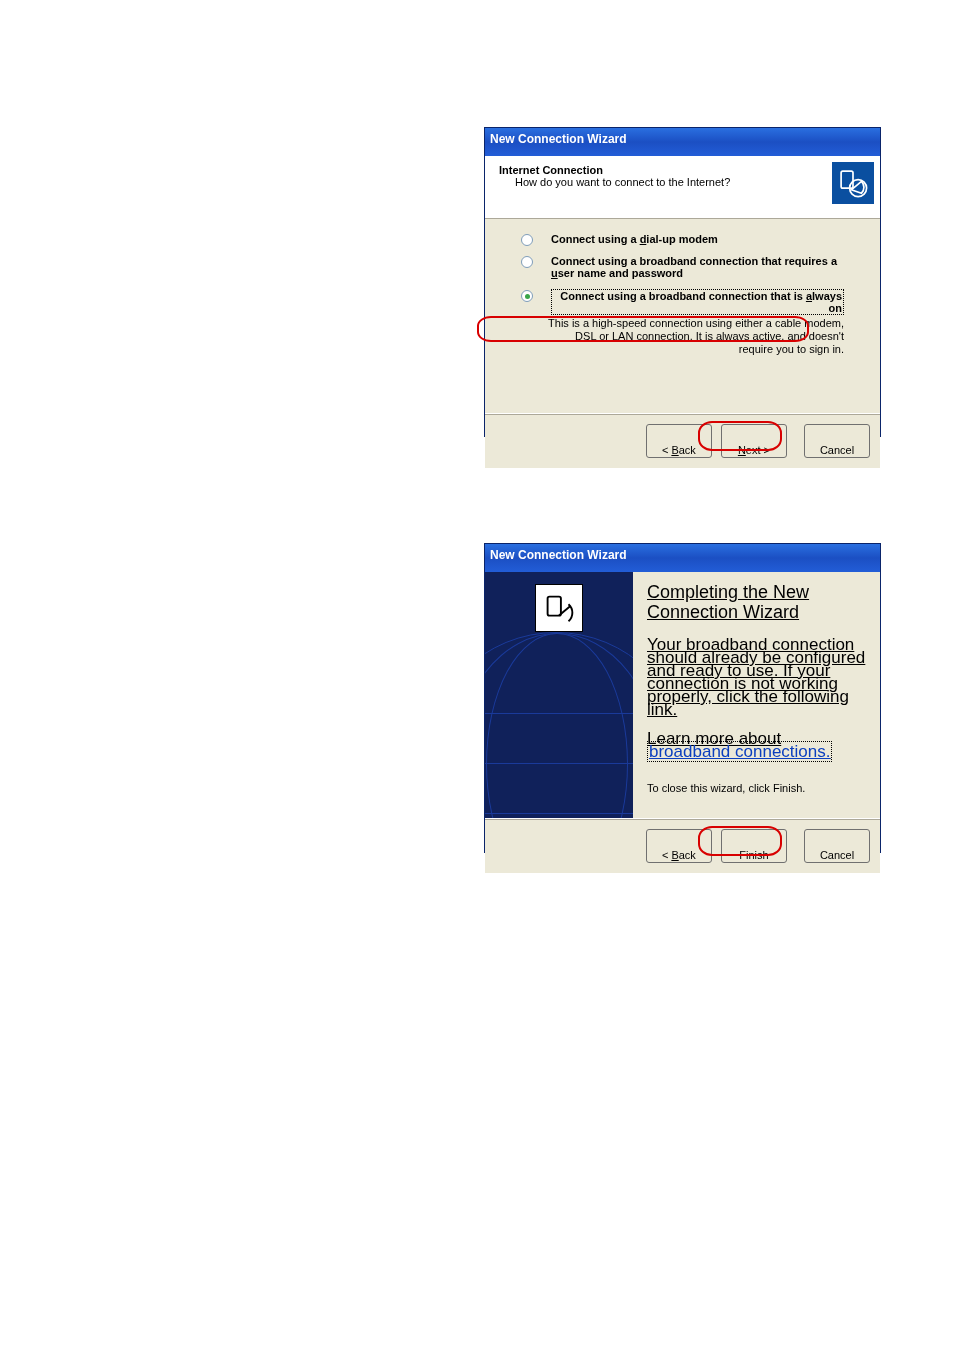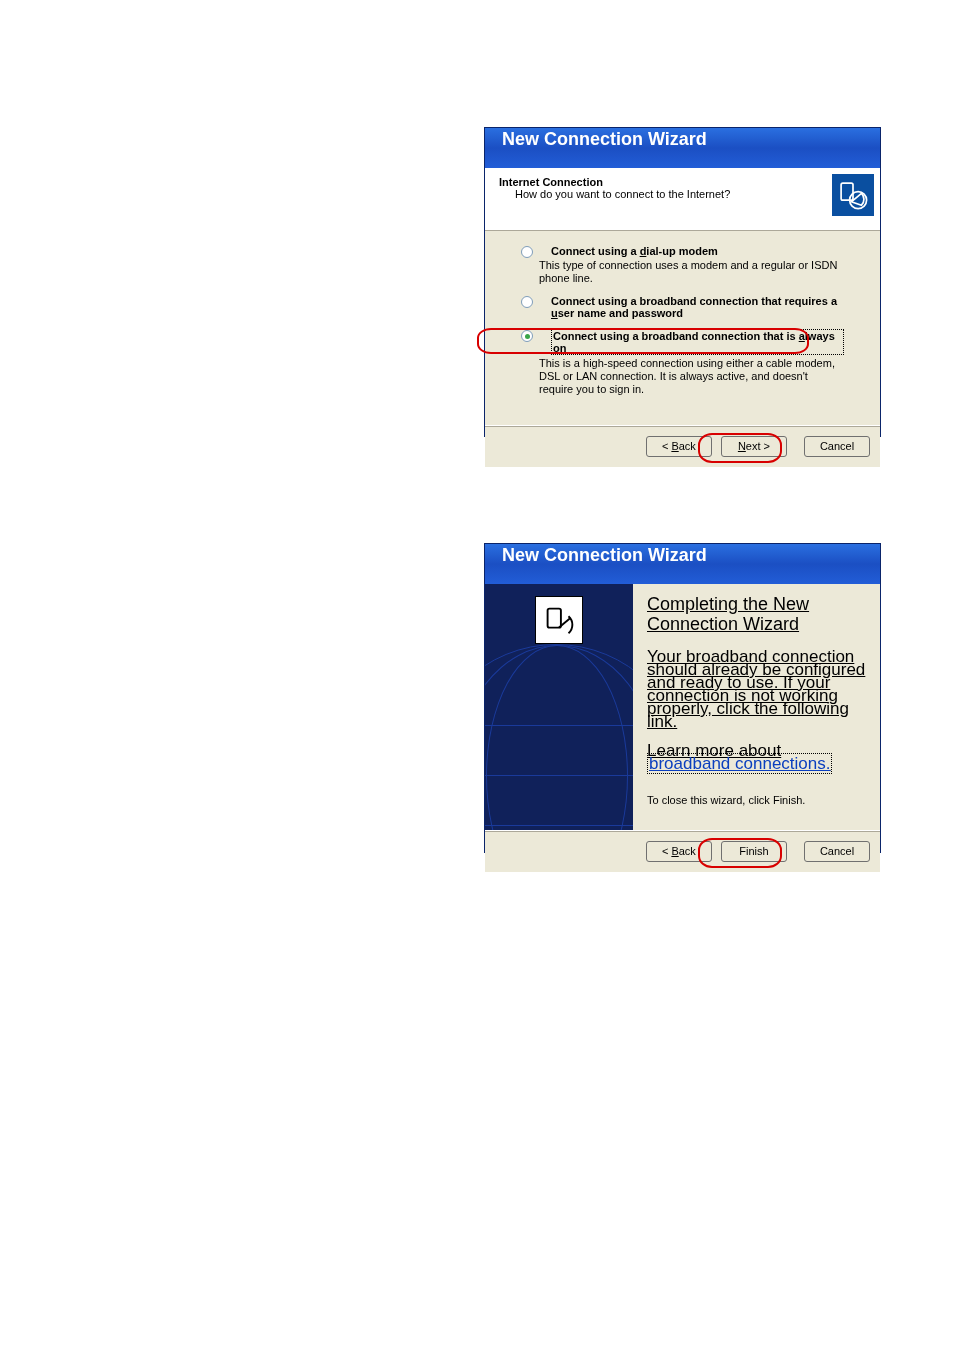--- a/index.html
+++ b/index.html
@@ -15,25 +15,25 @@
   }
   .dialog {
     position: absolute;
     border: 1px solid #0a246a;
     background: #ece9d8;
     box-sizing: border-box;
   }
   .titlebar {
     background: linear-gradient(to bottom, #2a6fe0 0%, #1b4fc3 50%, #225dd7 100%);
     color: #fff;
-    height: 40px;
+    height: 28px;
     line-height: 22px;
-    padding-left: 17px;
+    padding-left: 5px;
     font-weight: bold;
-    font-size: 18px;
+    font-size: 12px;
   }
   .header-strip {
     background: #ffffff;
     border-bottom: 1px solid #aca899;
     padding: 8px 10px 16px 14px;
     position: relative;
     min-height: 38px;
   }
   .header-strip .title {
     font-weight: bold;
@@ -112,21 +112,21 @@
     display: inline-block;
     min-width: 66px;
     height: 21px;
     line-height: 19px;
     background: #ece9d8;
     border: 1px solid #707070;
     border-radius: 3px;
     text-align: center;
     font-size: 11px;
     margin-left: 6px;
-    padding: 0 6px;
+    padding: 16px 6px;
     box-sizing: border-box;
   }
   .btn .ul { text-decoration: underline; }
   .red-oval-btn {
     position:absolute;
     border:2px solid #d80000;
     border-radius: 14px / 12px;
     pointer-events:none;
   }
 
@@ -216,31 +216,30 @@
     </div>
   </div>
 
   <div class="content" style="position:relative;height:170px;">
 
     <div class="opt">
       <span class="radio"></span>
       <span class="label">
         <span>Connect using a </span><span class="ul">d</span><span>ial-up modem</span>
       </span>
-      <div class="desc">This type of connection uses a modem and a regular or ISDN phone line.</div>
     </div>
 
     <div class="opt">
       <span class="radio"></span>
       <span class="label">
         <span>Connect using a broadband connection that requires a </span><span class="ul">u</span><span>ser name and password</span>
       </span>
     </div>
 
-    <div class="opt" style="margin-bottom:4px;">
+    <div class="opt" style="margin-bottom:4px;text-align:right;">
       <span class="radio sel"></span>
       <span class="label">
         <span class="opt3-focus">
           <span>Connect using a broadband connection that is </span><span class="ul">a</span><span>lways on</span>
         </span>
       </span>
       <div class="desc">This is a high-speed connection using either a cable modem, DSL or LAN connection. It is always active, and doesn't require you to sign in.</div>
     </div>
     <div class="opt3-oval" style="left:-8px; top:97px; width:328px; height:22px;"></div>
   </div>

